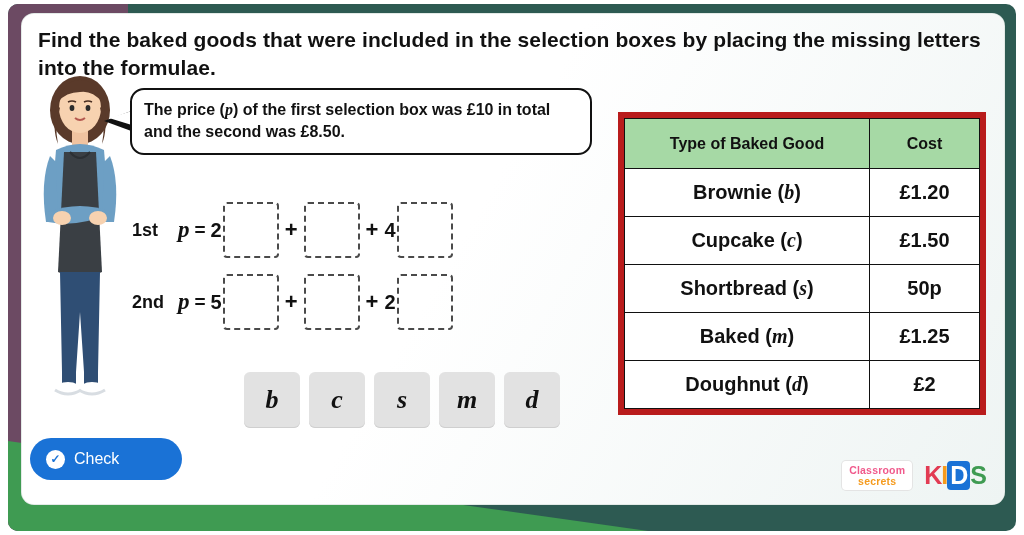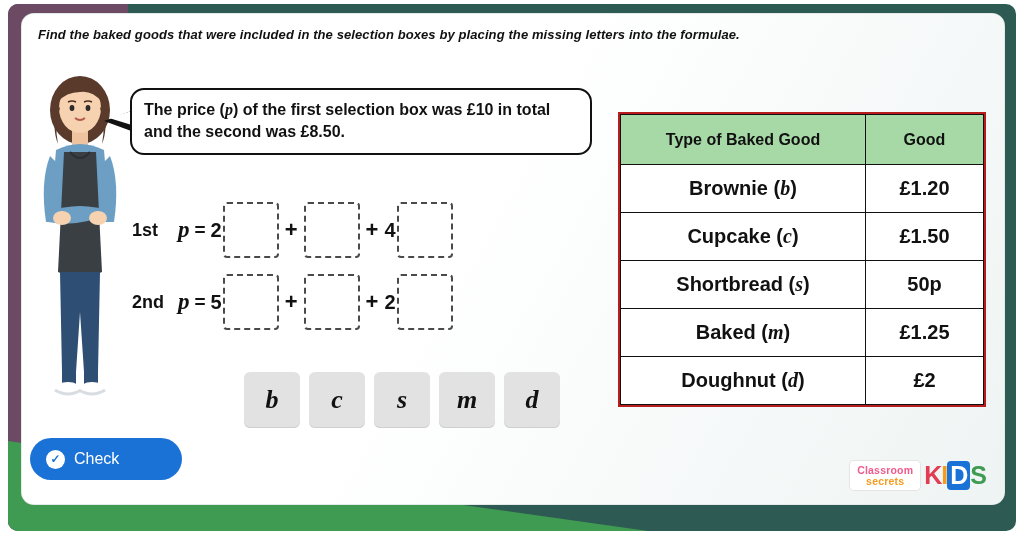--- a/index.html
+++ b/index.html
@@ -67,26 +67,25 @@
     position: absolute;
     inset: 0;
     background: linear-gradient(120deg, #ffffff 0%, #ffffff 45%, #eef4f3 100%);
   }
 
   .prompt {
     position: absolute;
     left: 16px;
     top: 12px;
     width: 950px;
-    font-size: 13px;
+    font-size: 21px;
     font-weight: bold;
     color: #111111;
     line-height: 1.32;
     letter-spacing: 0.1px;
-    font-style: italic;
   }
 
   
   .bubble {
     position: absolute;
     left: 108px;
     top: 74px;
     width: 462px;
     background: #ffffff;
     border: 2.5px solid #111111;
@@ -187,21 +186,21 @@
     color: #111111;
     box-shadow: inset 0 -1px 0 #cfcfcf;
   }
 
   
   .table-wrap {
     position: absolute;
     left: 596px;
     top: 98px;
     width: 368px;
-    border: 2px solid #b91c1c;
+    border: 6px solid #b91c1c;
     box-sizing: border-box;
     background: #ffffff;
   }
   table.costs {
     border-collapse: collapse;
     width: 100%;
   }
   table.costs th, table.costs td {
     border: 1.5px solid #111111;
     height: 47px;
@@ -250,21 +249,21 @@
     flex: 0 0 auto;
   }
 
   
   .brand {
     position: absolute;
     right: 18px;
     bottom: 14px;
     display: flex;
     align-items: center;
-    gap: 4px;
+    gap: 12px;
   }
   .cs-logo {
     background: #ffffff;
     border-radius: 4px;
     padding: 4px 7px;
     line-height: 1.0;
     text-align: center;
     box-shadow: 0 0 0 1px #e4e4e4;
   }
   .cs-logo .l1 { font-size: 10.5px; font-weight: bold; color: #f05a8c; letter-spacing: .2px; }
@@ -376,21 +375,21 @@
       <div class="tile">s</div>
       <div class="tile">m</div>
       <div class="tile">d</div>
     </div>
 
     <div class="table-wrap">
       <table class="costs">
         <thead>
           <tr>
             <th class="name">Type of Baked Good</th>
-            <th>Good</th>
+            <th>Cost</th>
           </tr>
         </thead>
         <tbody>
           <tr>
             <td class="name"><span>Brownie</span> (<span class="v">b</span>)</td>
             <td>£1.20</td>
           </tr>
           <tr>
             <td class="name"><span>Cupcake</span> (<span class="v">c</span>)</td>
             <td>£1.50</td>

